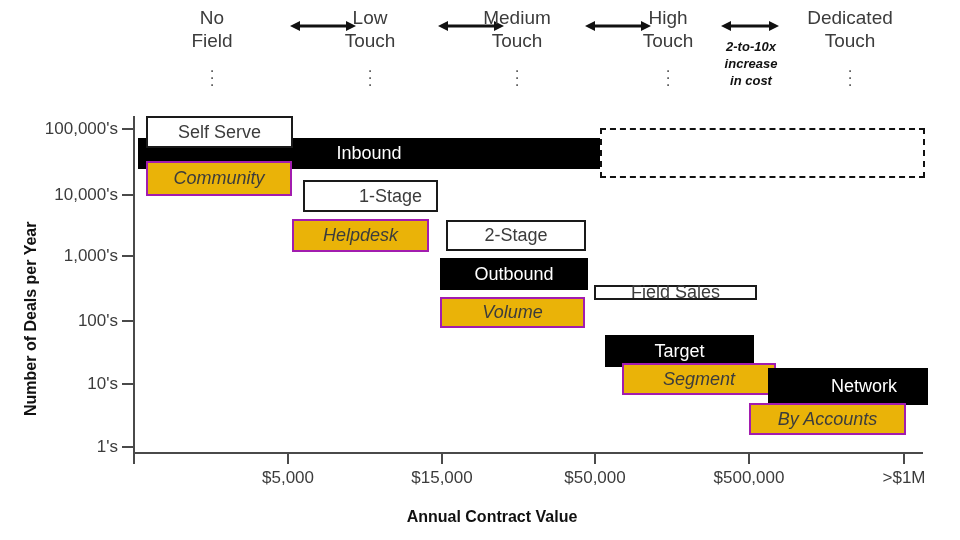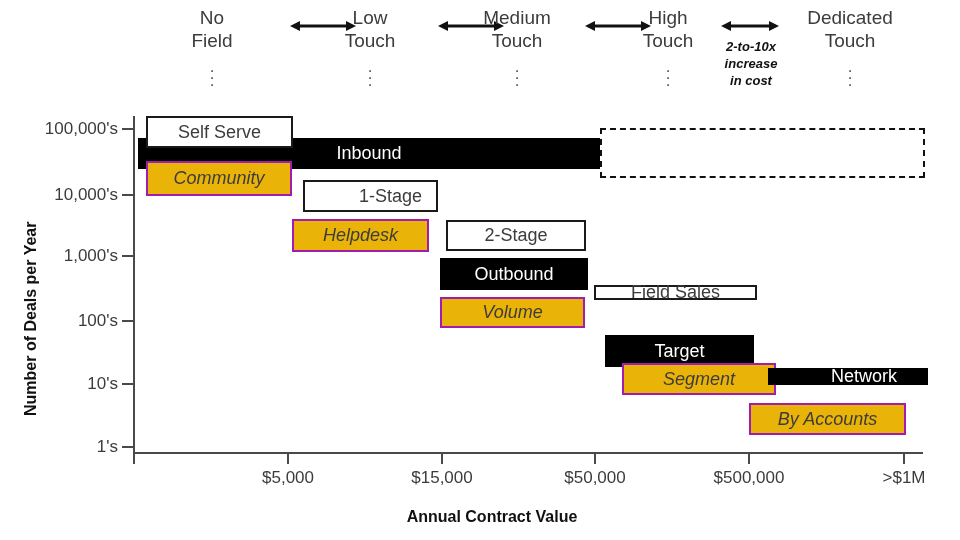--- a/index.html
+++ b/index.html
@@ -272,21 +272,21 @@
 
   <div class="bar black" style="left:605px;top:323px;width:149px;height:32px;margin-top:12px;">
     <span>Target</span>
   </div>
 
 
   <div class="bar blue" style="left:622px;top:363px;width:154px;height:32px;">
     <span>Segment</span>
   </div>
 
-  <div class="bar black" style="left:768px;top:368px;width:160px;height:17px;padding-left:32px;">
+  <div class="bar black" style="left:768px;top:368px;width:160px;height:37px;padding-left:32px;">
     <span>Network</span>
   </div>
 
   <div class="bar blue" style="left:749px;top:403px;width:157px;height:32px;">
     <span>By Accounts</span>
   </div>
 
 </div>
 
 </body></html>

